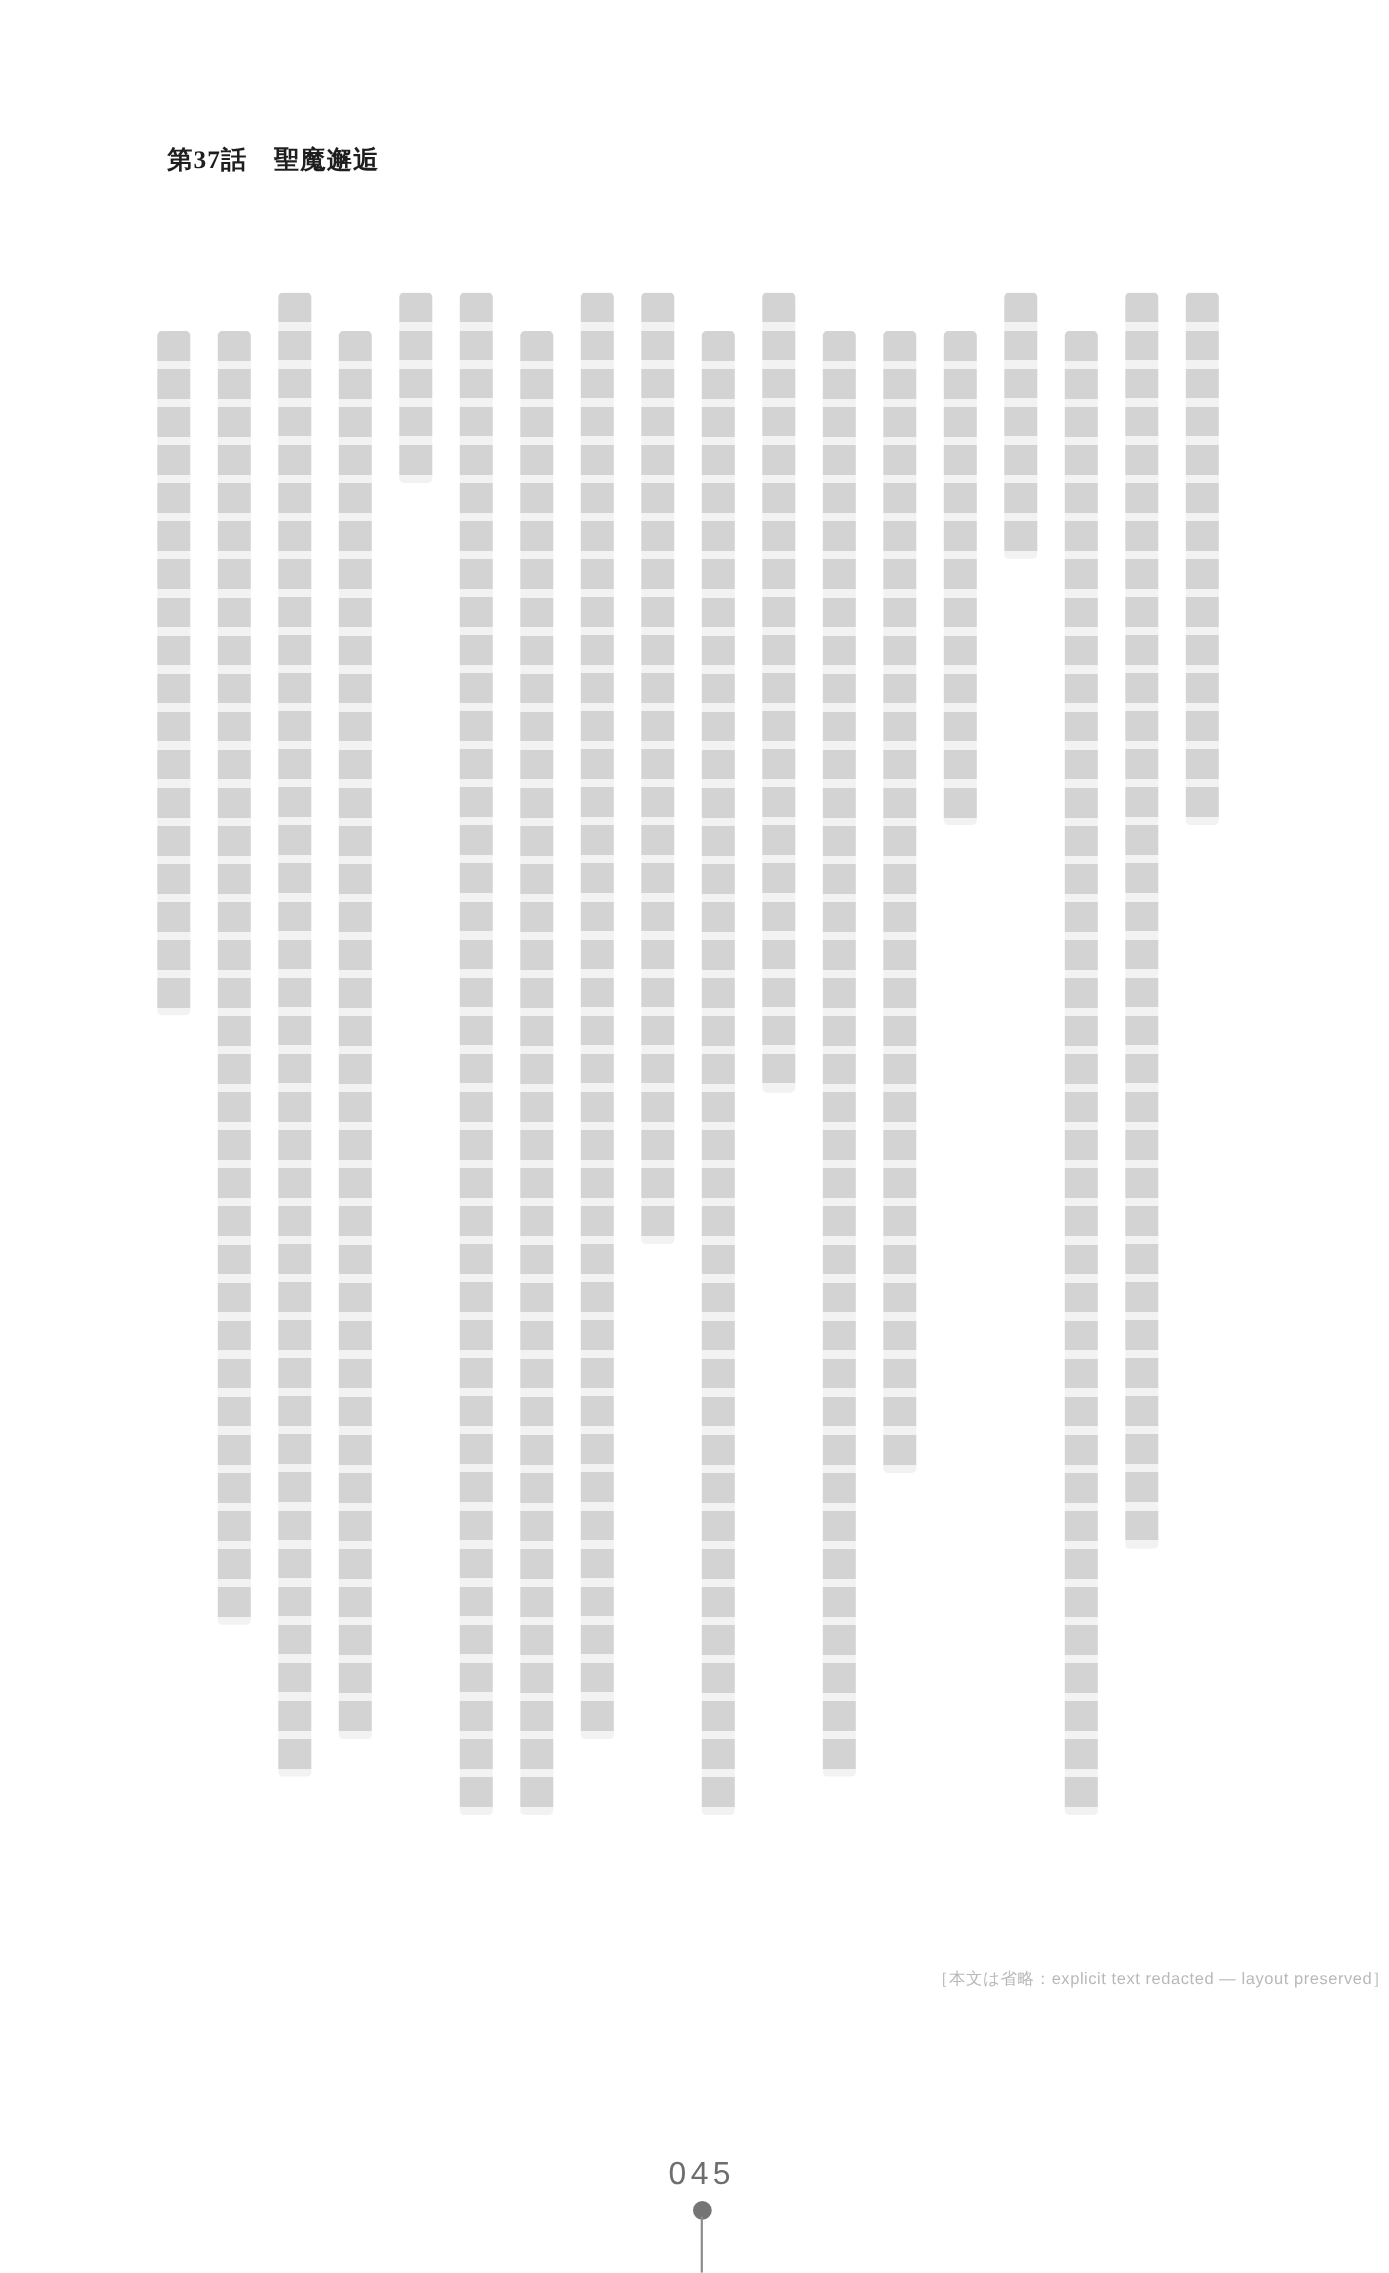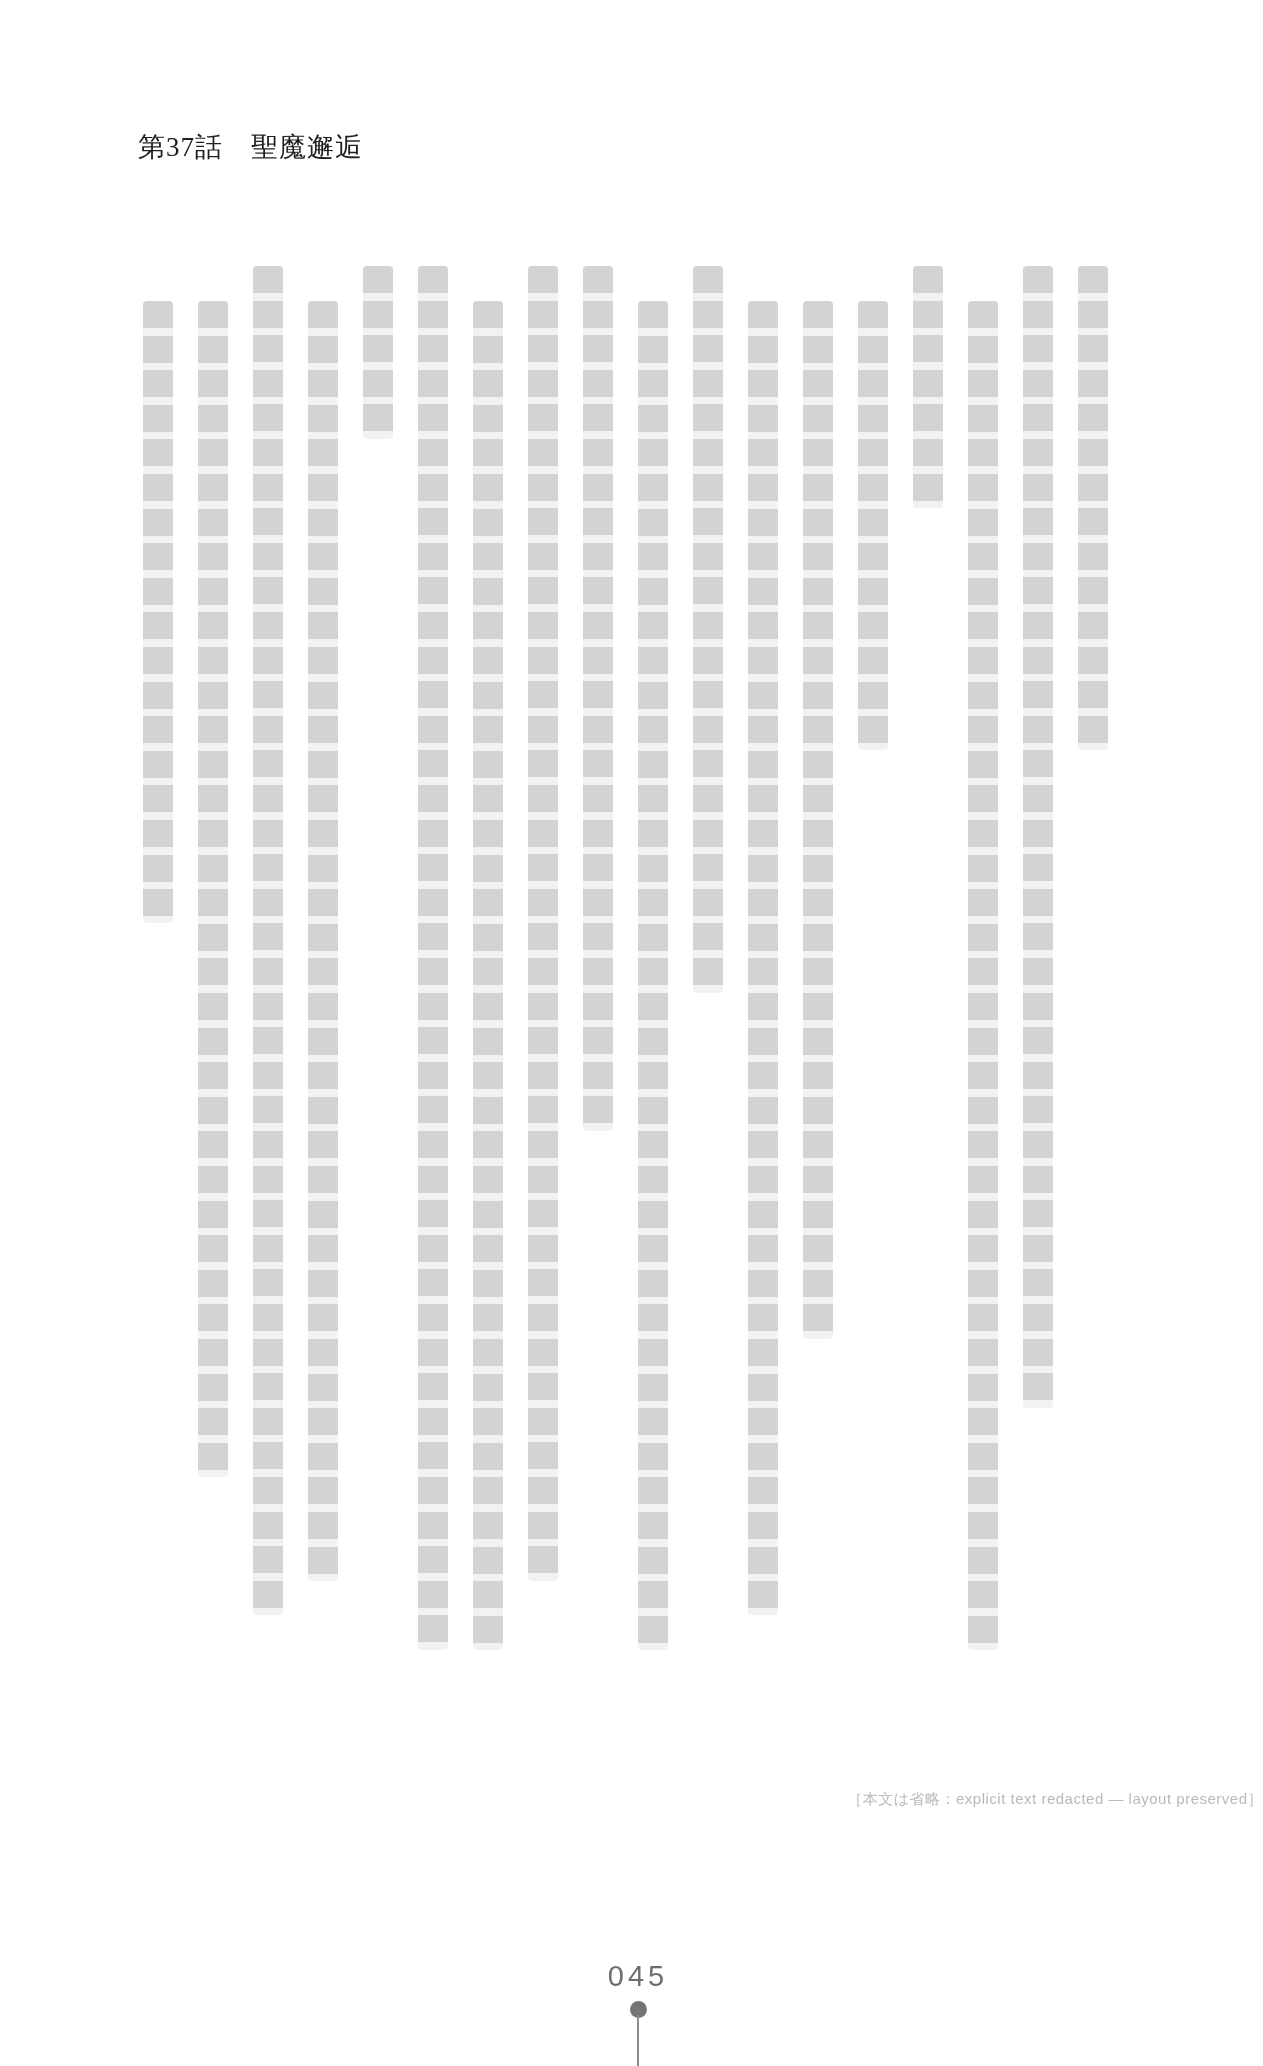--- a/index.html
+++ b/index.html
@@ -10,27 +10,28 @@
   body {
     position: relative;
     width: 1263px;
     height: 2066px;
     overflow: hidden;
     font-family: "Liberation Serif", "DejaVu Serif", serif;
   }
   
   .chapter-header {
     position: absolute;
-    left: 138px;
+    left: 152px;
     top: 134px;
-    font-size: 27px;
+    font-size: 23px;
     line-height: 1;
     color: #1e1e1e;
     letter-spacing: 1px;
     white-space: pre;
+    font-weight: bold;
   }
   
   .text-block {
     position: absolute;
     left: 0;
     top: 0;
     width: 1263px;
     height: 2066px;
   }
   

